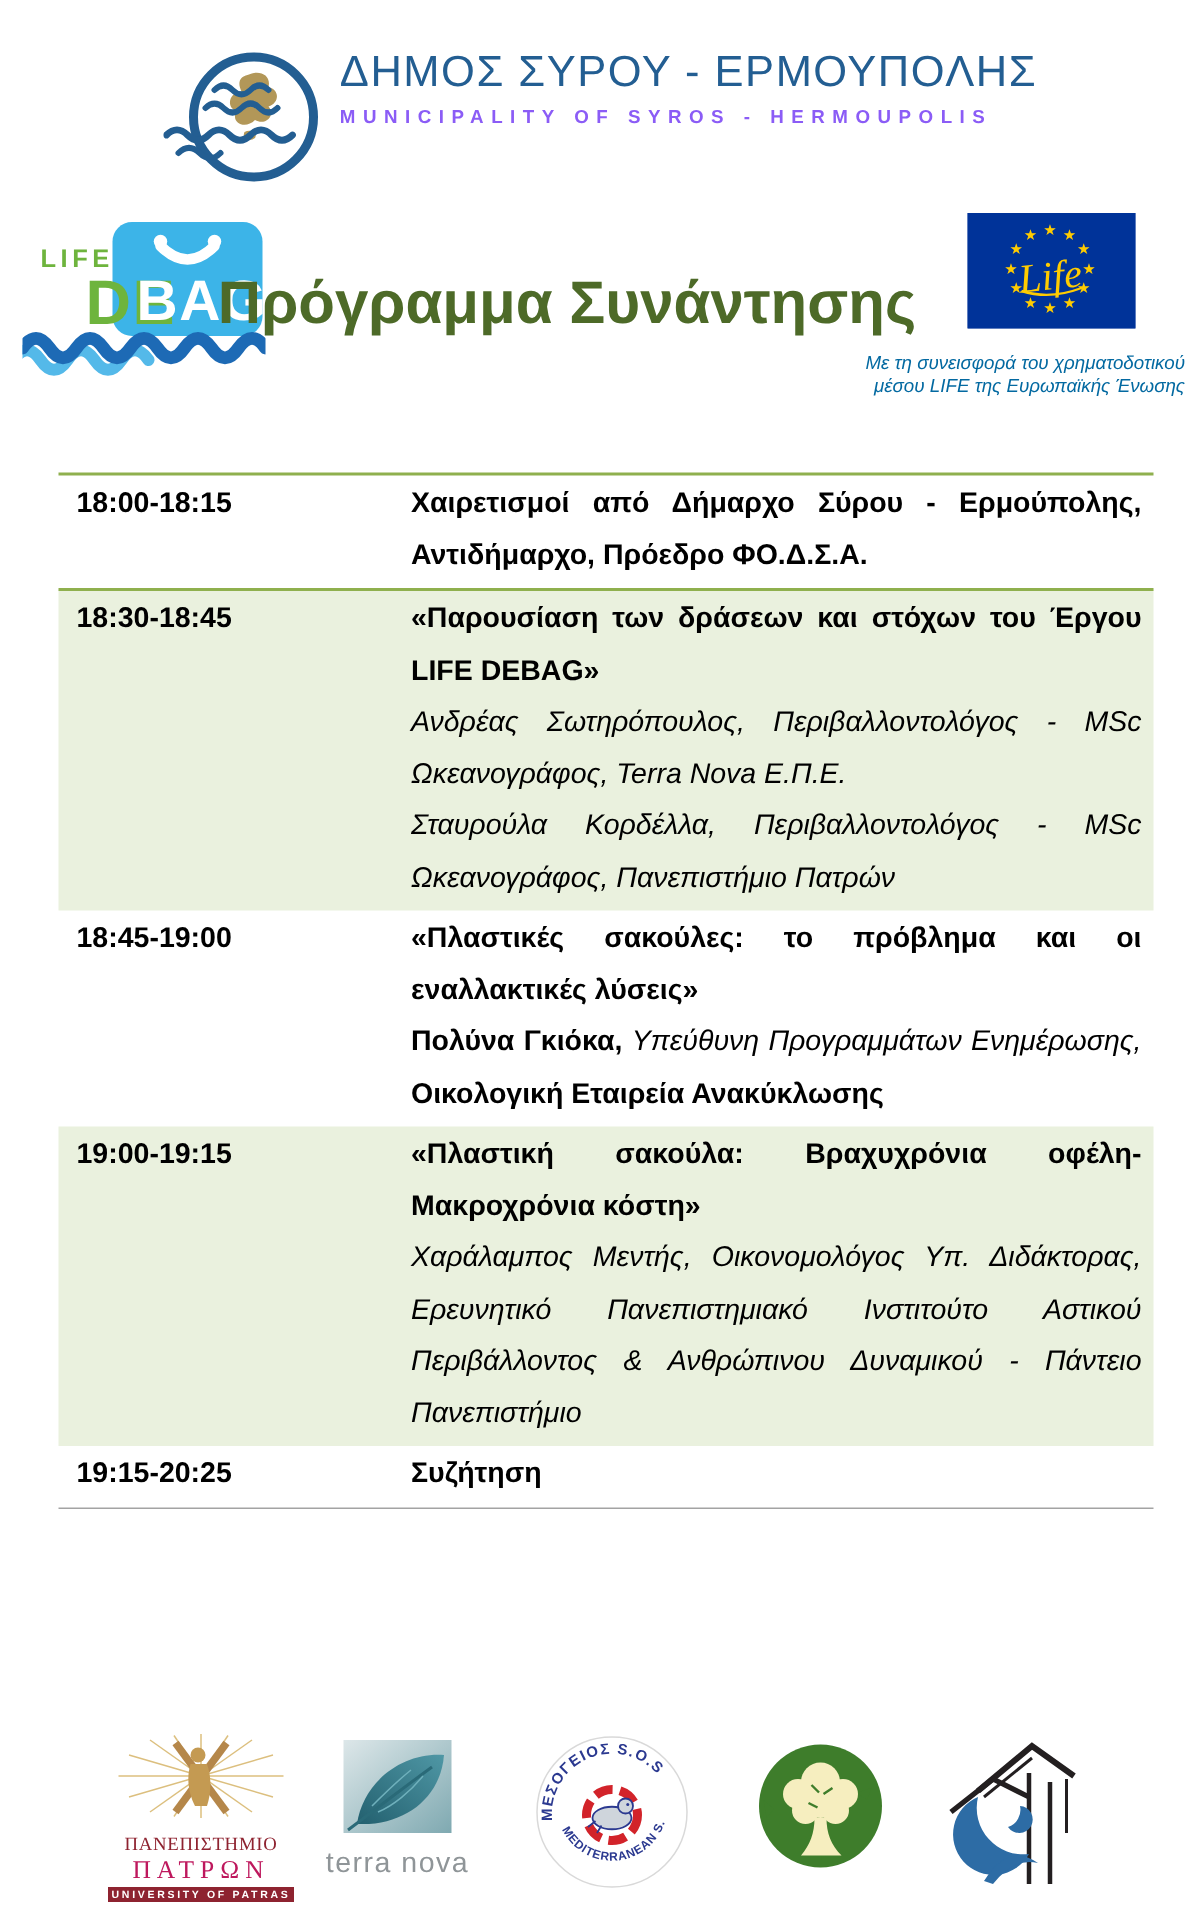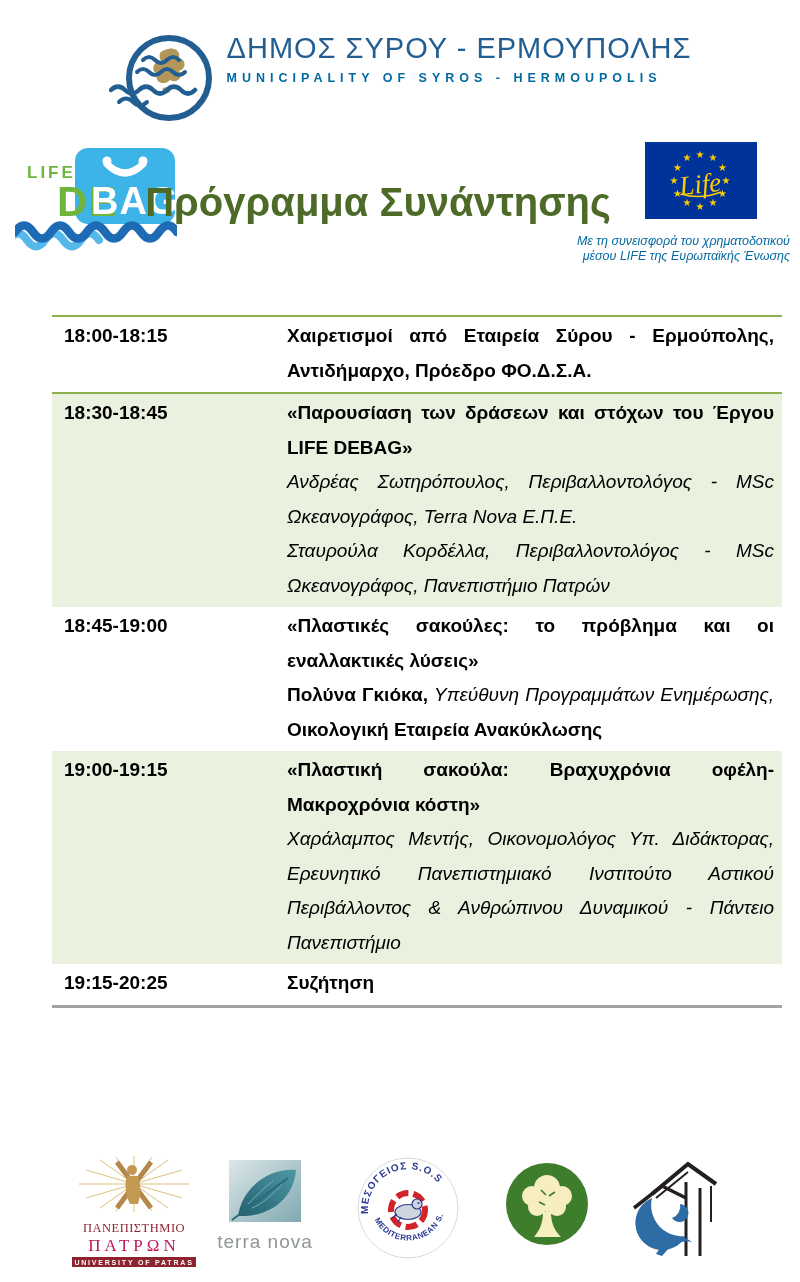--- a/index.html
+++ b/index.html
@@ -16,21 +16,21 @@
     position: absolute; top: 32px; left: 0; width: 100%;
     display: flex; justify-content: center; gap: 14px;
   }
   .muni-logo-box { width: 104px; height: 92px; flex: 0 0 auto; }
   .muni-text { text-align: left; }
   .muni-gr {
     color: #235e92; font-size: 29px; letter-spacing: 1px; font-weight: 500;
     white-space: nowrap;
   }
   .muni-en {
-    color: #0369a1; font-size: 12.5px; letter-spacing: 5px; margin-top: 6px;
+    color: #8b5cf6; font-size: 12.5px; letter-spacing: 5px; margin-top: 6px;
     font-weight: 600; white-space: nowrap;
   }
 
   
   .title-band { position: absolute; top: 138px; left: 0; width: 100%; height: 130px; }
 
   .debag-logo { position: absolute; left: 15px; top: 2px; width: 162px; height: 112px; }
   .debag-bag {
     position: absolute; left: 60px; top: 8px; width: 100px; height: 76px;
     background: #3cb4e8; border-radius: 13px;
@@ -60,23 +60,23 @@
     position: relative; width: 112px; height: 77px; background: #003399;
     display: inline-block; margin-right: 33px;
   }
   .funding-note {
     margin-top: 11px; font-size: 12.5px; font-style: italic; line-height: 15px;
     color: #0369a1; text-align: right;
   }
 
   
   .schedule {
-    position: absolute; top: 315px; left: 52px; width: 730px;
+    position: absolute; top: 315px; left: 39px; width: 730px;
     border-collapse: collapse; table-layout: fixed;
-    border-top: 2px solid #8fb04e; border-bottom: 3px solid #a3a3a3;
+    border-top: 2px solid #8fb04e; border-bottom: 1px solid #a3a3a3;
   }
   .schedule td { vertical-align: top; font-size: 19px; line-height: 34.5px; }
   .schedule tr:nth-child(even) td { background: #eaf1de; }
   .schedule tr:first-child td { border-bottom: 2px solid #8fb04e; }
   .time-cell { width: 235px; padding: 2px 10px 4px 12px; font-weight: bold; }
   .session-cell { padding: 2px 8px 4px 0; }
   .session-cell p { text-align: justify; }
   .seg-bold { font-weight: bold; }
   .seg-italic { font-style: italic; }
   .seg-normal { font-weight: bold; }
@@ -161,21 +161,21 @@
       <div>μέσου LIFE της Ευρωπαϊκής Ένωσης</div>
     </div>
   </div>
 </div>
 
 <table class="schedule">
   <tbody id="schedule-body">
       <tr>
         <td class="time-cell">18:00-18:15</td>
         <td class="session-cell">
-          <p><span class="seg-bold">Χαιρετισμοί από Εταιρεία Σύρου - Ερμούπολης, Αντιδήμαρχο, Πρόεδρο ΦΟ.Δ.Σ.Α.</span></p>
+          <p><span class="seg-bold">Χαιρετισμοί από Δήμαρχο Σύρου - Ερμούπολης, Αντιδήμαρχο, Πρόεδρο ΦΟ.Δ.Σ.Α.</span></p>
         </td>
       </tr>
       <tr>
         <td class="time-cell">18:30-18:45</td>
         <td class="session-cell">
           <p><span class="seg-bold">«Παρουσίαση των δράσεων και στόχων του Έργου LIFE DEBAG»</span></p>
           <p><span class="seg-italic">Ανδρέας Σωτηρόπουλος, Περιβαλλοντολόγος - MSc Ωκεανογράφος, Terra Nova Ε.Π.Ε.</span></p>
           <p><span class="seg-italic">Σταυρούλα Κορδέλλα, Περιβαλλοντολόγος - MSc Ωκεανογράφος, Πανεπιστήμιο Πατρών</span></p>
         </td>
       </tr>

